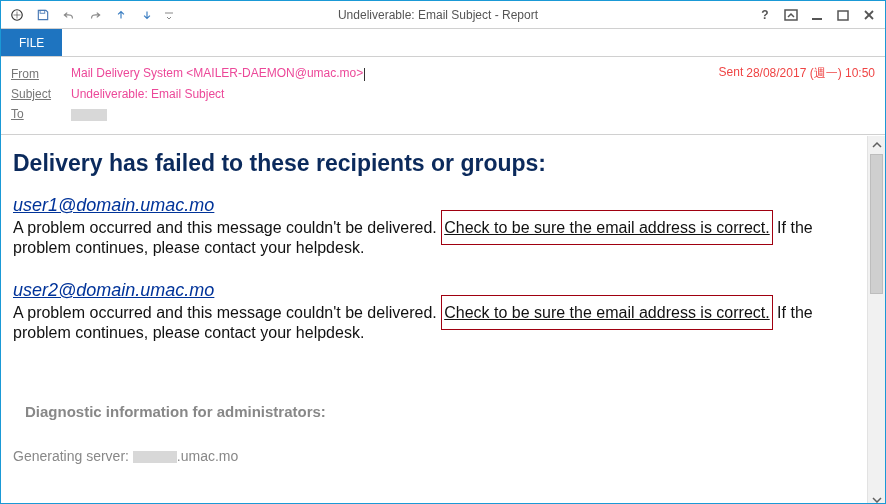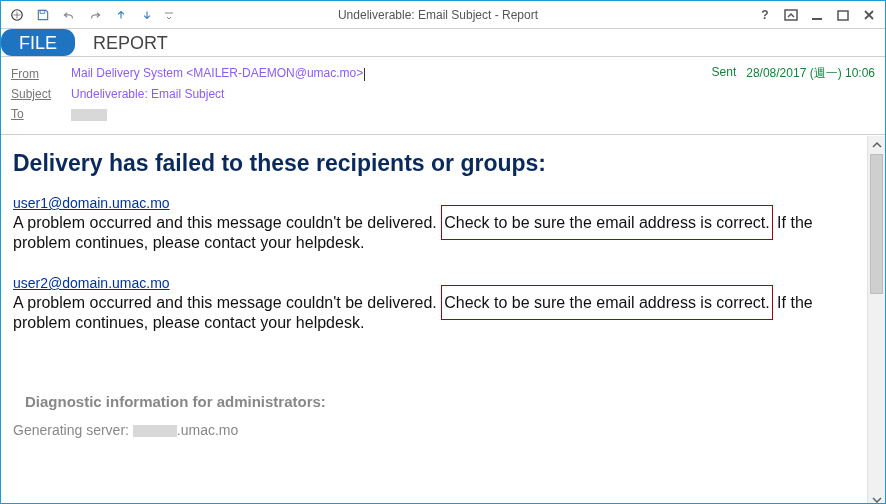--- a/index.html
+++ b/index.html
@@ -63,24 +63,23 @@
   }
   .ribbon-tabs {
     display: flex;
     height: 28px;
     border-bottom: 1px solid #d0d0d0;
     background: #fff;
   }
   .ribbon-tab {
     padding: 0 18px;
     line-height: 28px;
-    font-size: 18px;
+    font-size: 12px;
     color: #444;
     cursor: pointer;
-    border-radius: 11px;
   }
   .ribbon-tab.active {
     background: #1979c3;
     background: #1a6fb8;
     background: #1e74c0;
     color: #fff;
   }
   .header-fields {
     padding: 6px 10px 10px 10px;
     border-bottom: 1px solid #d0d0d0;
@@ -91,26 +90,26 @@
     display: flex;
     align-items: center;
     min-height: 20px;
     padding: 2px 0;
   }
   .field-label {
     width: 60px;
     color: #777;
     text-decoration: underline;
   }
-  .field-value { color: #8b5cf6; }
+  .field-value { color: #ec4899; }
   .sent-group {
     margin-left: auto;
-    color: #15803d;
-    display: flex;
-    gap: 10px;
+    color: #ef4444;
+    display: flex;
+    gap: 3px;
   }
   .redact {
     display: inline-block;
     width: 36px;
     height: 12px;
     background: #d8d8d8;
     vertical-align: middle;
   }
   .cursor {
     display: inline-block;
@@ -135,48 +134,50 @@
     font-family: Arial, sans-serif;
     font-size: 23px;
     font-weight: bold;
     color: #0b2a5c;
     margin: 4px 0 18px 0;
   }
   .recip-link {
     color: #003399;
     text-decoration: underline;
     font-family: Arial, sans-serif;
-    font-size: 14px;
-    cursor: pointer;
+    font-size: 18px;
+    cursor: pointer;
+    font-style: italic;
   }
   .msg-para {
     font-family: Arial, sans-serif;
     font-size: 16px;
     color: #111;
     margin: 2px 0 22px 0;
     line-height: 1.25;
   }
   .hl-box {
     border: 1.5px solid #a00010;
     padding: 8px 2px;
     display: inline;
+    text-decoration: underline;
   }
   .diag-heading {
     font-family: Arial, sans-serif;
     font-size: 15px;
     font-weight: bold;
     color: #888;
     margin-top: 60px;
     margin-left: 12px;
   }
   .diag-line {
     font-family: Arial, sans-serif;
     font-size: 14px;
     color: #888;
-    margin-top: 12px;
+    margin-top: 28px;
   }
   .scrollbar-v {
     position: absolute;
     right: 0;
     top: 0;
     bottom: 0;
     width: 18px;
     background: #f1f1f1;
     border-left: 1px solid #e2e2e2;
     display: flex;
@@ -273,32 +274,31 @@
       <svg width="12" height="12" viewBox="0 0 12 12">
           <line x1="2" y1="2" x2="10" y2="10" stroke="#555" stroke-width="1.8"></line>
           <line x1="10" y1="2" x2="2" y2="10" stroke="#555" stroke-width="1.8"></line>
         </svg>
     </div>
   </div>
 </div>
 
 <div class="ribbon-tabs">
   <div class="ribbon-tab active">FILE</div>
-  <div class="ribbon-tab">REPORT</div>
 </div>
 
 <div class="header-fields">
   <div class="field-row">
     <div class="field-label">From</div>
     <div class="field-value">
       <span>Mail Delivery System &lt;MAILER-DAEMON@umac.mo&gt;</span><span class="cursor"></span>
     </div>
     <div class="sent-group">
       <span>Sent</span>
-      <span>28/08/2017 (週一) 10:06</span>
+      <span>28/08/2017 (週一) 10:50</span>
     </div>
   </div>
   <div class="field-row">
     <div class="field-label">Subject</div>
     <div class="field-value">Undeliverable: Email Subject</div>
   </div>
   <div class="field-row">
     <div class="field-label">To</div>
     <div class="field-value"><span class="redact"></span></div>
   </div>

